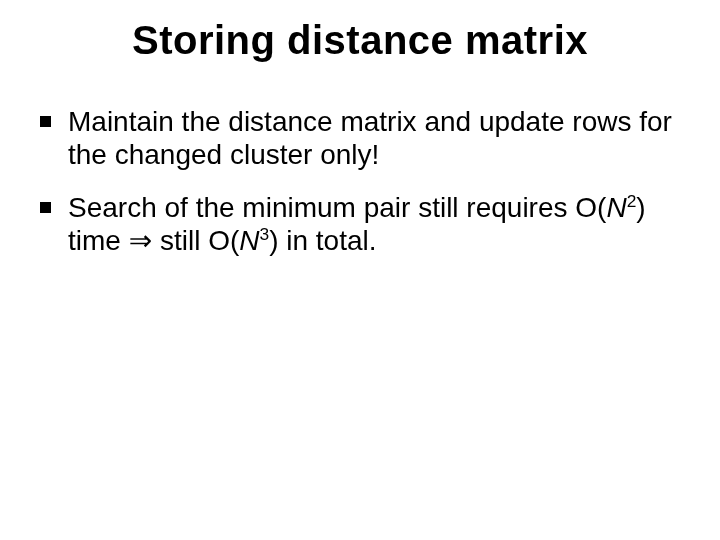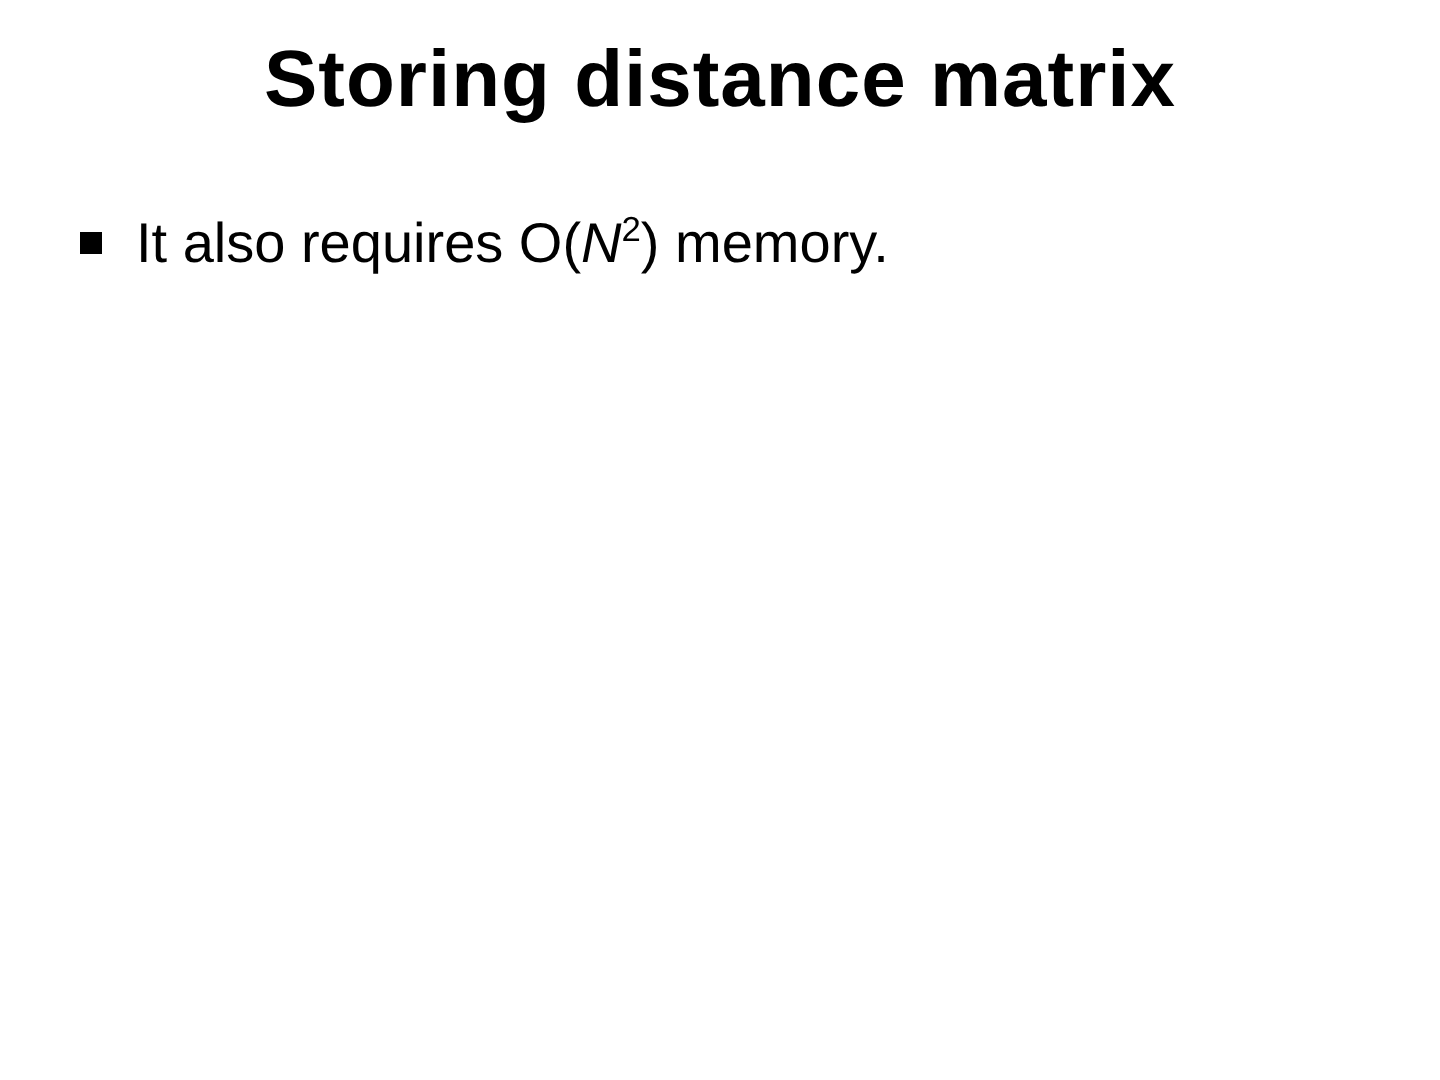--- a/index.html
+++ b/index.html
@@ -56,21 +56,24 @@
   }
 </style>
 </head>
 <body>
 
 <div class="slide">
   <h1 class="title">Storing distance matrix</h1>
 
   <ul class="bullets">
 
-
+    <li>
+      <span>Maintain the distance matrix and update rows for the changed cluster only!</span>
+    </li>
 
 
     <li>
-      <span>It also requires O(</span><span class="ital">N</span><sup>2</sup><span>) memory.</span>
+      <span>Search of the minimum pair still requires O(</span><span class="ital">N</span><sup>2</sup><span>) time </span><span class="implies">⇒</span><span> still O(</span><span class="ital">N</span><sup>3</sup><span>) in total.</span>
     </li>
+
 
   </ul>
 </div>
 
 </body></html>

